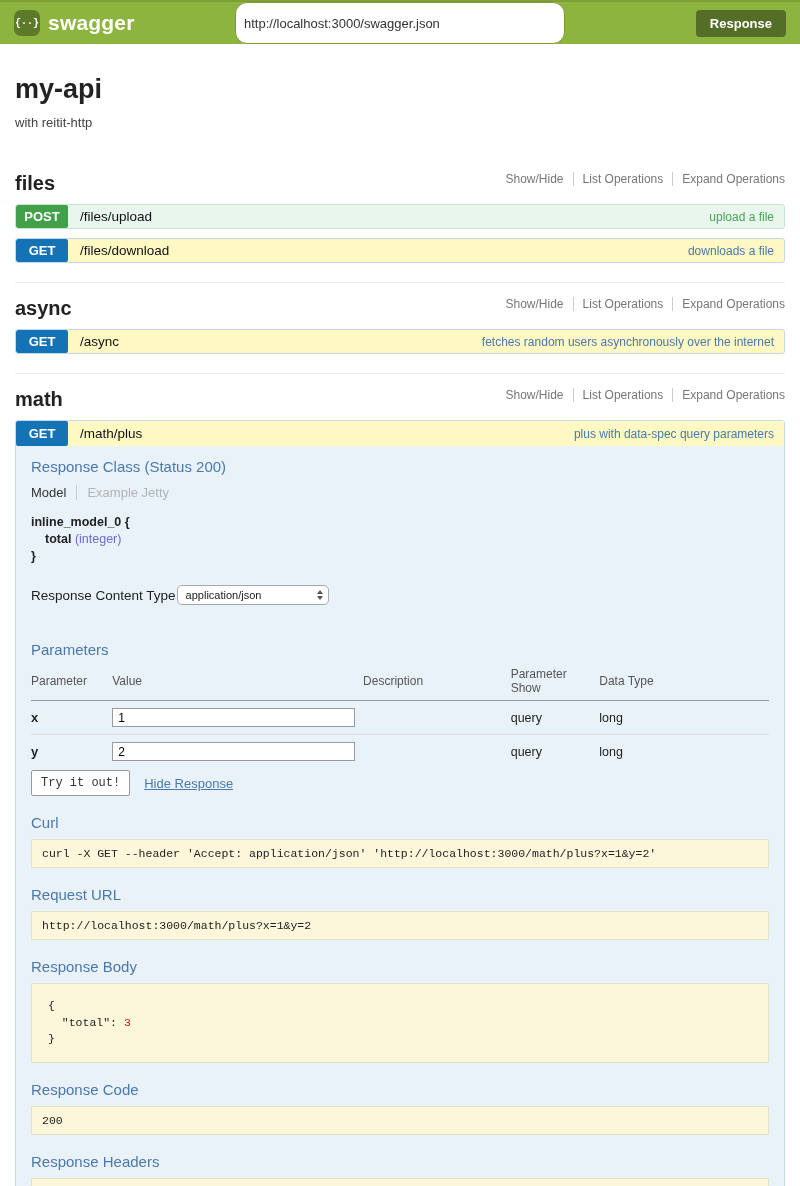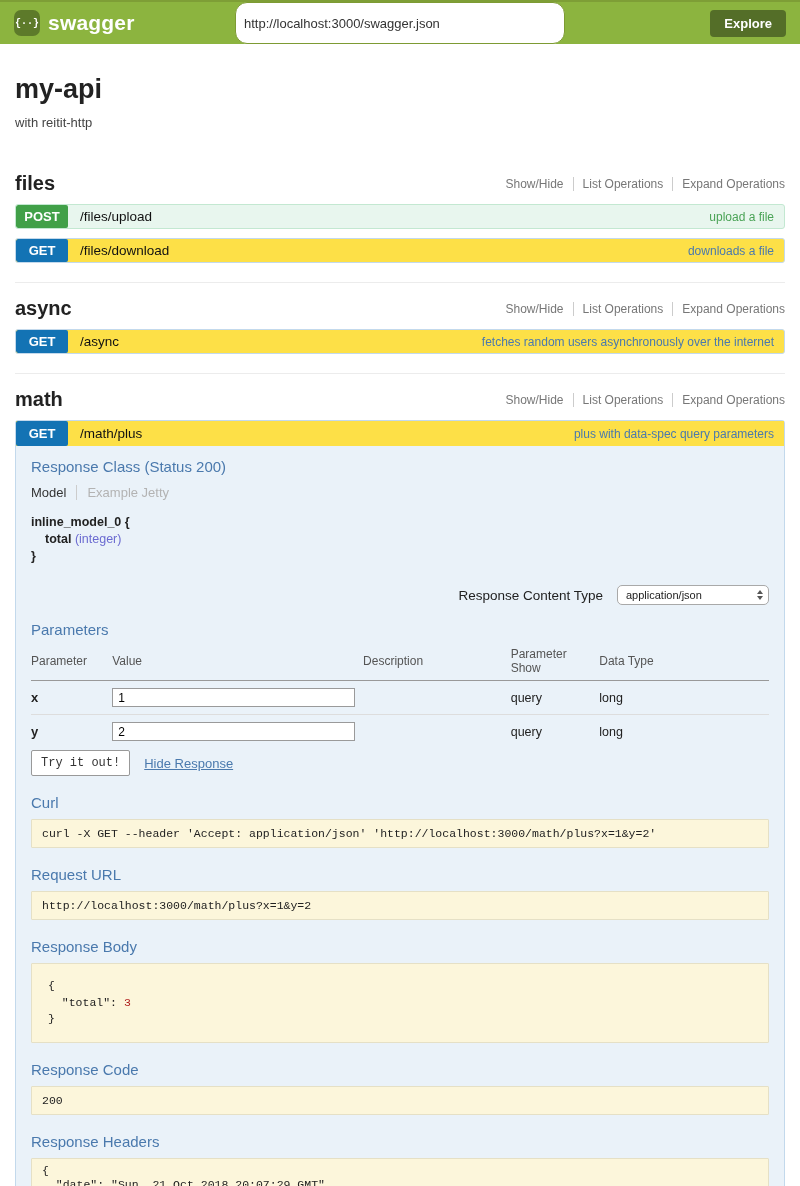--- a/index.html
+++ b/index.html
@@ -51,37 +51,37 @@
     cursor: pointer;
     font-family: "Liberation Sans", sans-serif;
   }
   
   .page { padding: 0 15px; }
   .api-title { font-size: 27px; font-weight: bold; color: #222; margin: 30px 0 10px; }
   .api-sub { font-size: 13px; color: #444; margin-bottom: 42px; }
   
   .section { border-bottom: 1px solid #ececec; padding-bottom: 10px; margin-bottom: 14px; }
   .section:last-of-type { border-bottom: none; }
-  .section-head { display: flex; align-items: center; justify-content: space-between; margin-bottom: 9px; }
+  .section-head { display: flex; align-items: flex-start; justify-content: space-between; margin-bottom: 9px; }
   .section-title { font-size: 20px; font-weight: bold; color: #222; cursor: pointer; }
   .section-controls { display: flex; align-items: center; font-size: 12px; color: #777; }
   .section-controls a { color: #777; text-decoration: none; cursor: pointer; padding: 0 9px; }
   .section-controls a + a { border-left: 1px solid #ccc; }
   .section-controls a:last-child { padding-right: 0; }
   
   .op-row {
     display: flex; align-items: stretch;
     border: 1px solid;
     border-radius: 3px;
     height: 25px;
     margin-bottom: 9px;
     cursor: pointer;
     overflow: hidden;
   }
-  .op-row.get  { background: #fde047; border-color: #c3d9ec; text-align: right; }
+  .op-row.get  { background: #fef9c3; border-color: #c3d9ec; text-align: right; }
   .op-row.post { background: #e8f6ee; border-color: #c3e8d1; }
   .badge {
     width: 52px;
     display: flex; align-items: center; justify-content: center;
     color: #fff; font-size: 13px; font-weight: bold;
     border-radius: 2px;
     flex: none;
   }
   .get  .badge { background: #1373b4; }
   .post .badge { background: #41a048; }
@@ -96,21 +96,21 @@
   .panel-h { font-size: 15px; font-weight: normal; color: #4a79ad; }
   .mt { margin-top: 18px; margin-bottom: 8px; }
   .model-tabs { display: flex; align-items: center; margin: 10px 0 14px; font-size: 13px; }
   .tab { cursor: pointer; }
   .tab.active { color: #333; padding-right: 10px; }
   .tab.inactive { color: #b3b3b3; padding-left: 10px; border-left: 1px solid #ccc; }
   .model-sig { font-size: 12.5px; color: #222; line-height: 17px; margin-bottom: 20px; }
   .model-sig .b { font-weight: bold; }
   .model-sig .prop-line { margin-left: 14px; }
   .ptype { color: #6b6bd1; }
-  .rct-row { display: flex; align-items: center; gap: 14px; font-size: 13.5px; color: #222; margin-bottom: 16px; justify-content: flex-end; }
+  .rct-row { display: flex; align-items: center; gap: 1px; font-size: 13.5px; color: #222; margin-bottom: 36px; }
   .selectbox {
     display: inline-flex; align-items: center; justify-content: space-between;
     width: 152px; height: 20px;
     background: #fff;
     border: 1px solid #a9a9a9;
     border-radius: 5px;
     padding: 0 5px 0 8px;
     font-size: 11px; color: #222;
     cursor: pointer;
   }
@@ -164,21 +164,21 @@
 </style>
 </head>
 <body>
 
 <div class="topbar">
   <div class="logo">
     <span class="logo-badge">{··}</span>
     <span class="brand">swagger</span>
   </div>
   <input class="url-input" type="text" value="http://localhost:3000/swagger.json" style="">
-  <button class="explore-btn">Explore</button>
+  <button class="explore-btn">Response</button>
 </div>
 
 <div class="page">
 
   <div class="api-title">my-api</div>
   <div class="api-sub">with reitit-http</div>
 
   <div class="section">
     <div class="section-head">
       <span class="section-title">files</span>

